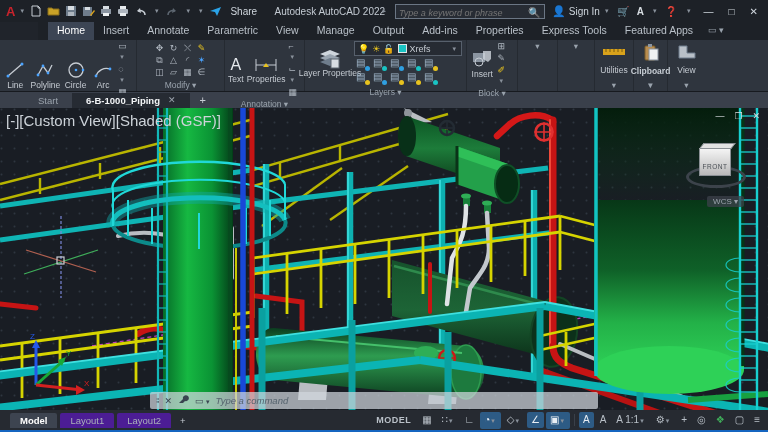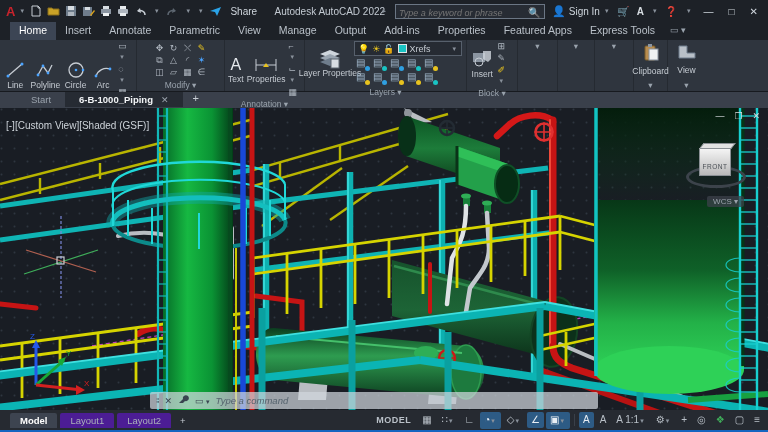--- a/index.html
+++ b/index.html
@@ -23,21 +23,21 @@
     width:150px; height:15px; padding:0 3px; }
   .searchbox input { flex:1; background:transparent; border:none; outline:none; color:#8b95a1;
     font-size:9px; font-style:italic; font-family:"Liberation Sans",sans-serif; width:100px;}
   .mag { color:#d9a21b; font-size:10px; }
   .signin { display:flex; align-items:center; gap:3px; color:#cfd6dd; }
   .person { color:#9aa5b1; font-size:11px; }
   .winbtn { color:#cfd6dd; font-size:10px; padding:0 4px; }
 
   
   .ribbontabs { height:18px; background:#1d2127; display:flex; align-items:stretch;
-    font-size:10.5px; color:#b9c0c8; padding-left:10px; }
+    font-size:10.5px; color:#b9c0c8; padding-left:10px;margin-left:38px; }
   .rtab { padding:2px 9px 0 9px; cursor:default; }
   .rtab.active { background:#3c4554; color:#fff; }
   .rtab-collapse { margin-left:6px; color:#9aa3ad; font-size:9px; padding-top:3px; }
 
   
   .ribbon { height:52px; background:#2f353e; display:flex; border-bottom:1px solid #171a1f; }
   .panel { display:flex; flex-direction:column; border-right:1px solid #252a31; }
   .panel-body { flex:1; display:flex; align-items:center; justify-content:center; gap:3px; padding:1px 3px; }
   .panel-label { height:12px; font-size:8.5px; color:#9aa3ad; text-align:center; line-height:12px; white-space:nowrap; }
   .bigtool { display:flex; flex-direction:column; align-items:center; width:31px; }
@@ -52,29 +52,29 @@
   .bulb { color:#e8c31f; font-size:9px; } .lock { color:#d9a21b; font-size:9px; }
   .minilayers { display:grid; grid-template-columns:repeat(5,17px); grid-auto-rows:14px; justify-items:center; align-items:center; }
   .mlayer { position:relative; width:13px; height:11px; }
   .mlayer::before { content:"▤"; position:absolute; left:0; top:-2px; font-size:10px; color:#9fb6c8; }
   .mlayer::after { content:""; position:absolute; right:-1px; bottom:-1px; width:5px; height:5px; border-radius:50%; }
   .ml-b::after { background:#2f9fe0; } .ml-y::after { background:#e8c31f; } .ml-c::after { background:#19c3c3; }
   .bigicon { display:flex; flex-direction:column; align-items:center; justify-content:center; gap:1px; }
   .bigicon .nm { font-size:8.5px; color:#c6ccd3; }
 
   
-  .filetabs { height:16px; background:#3a404b; display:flex; align-items:flex-start; padding-left:17px; font-size:9.5px; }
+  .filetabs { height:16px; background:#3a404b; display:flex; align-items:center; padding-left:24px; font-size:9.5px; }
   .ftab { padding:2px 14px; color:#9aa2ac; }
   .ftab.active { background:#262b33; color:#f2f4f6; font-weight:bold; display:flex; gap:8px; align-items:center;}
   .ftab .x { color:#9aa2ac; font-weight:normal; font-size:9px;}
   .ftab-add { color:#c6ccd3; font-size:11px; padding:0 10px 1px; }
 
   
   .viewport { position:relative; width:768px; height:302px; background:#191d24; overflow:hidden; }
-  .vp-label { position:absolute; left:6px; top:12px; font-size:10px; color:#cdd3d9; z-index:5; }
+  .vp-label { position:absolute; left:6px; top:4px; font-size:15px; color:#cdd3d9; z-index:5; }
   .vp-ctrl { position:absolute; right:8px; top:3px; z-index:5; color:#d8dce0; font-size:9px; display:flex; gap:10px; }
   .viewcube { position:absolute; right:18px; top:32px; width:66px; height:66px; z-index:5; }
   .vc-ring { position:absolute; left:2px; top:26px; width:60px; height:22px; border:3px solid #3c434b; border-radius:50%; }
   .vc-cube { position:absolute; left:15px; top:8px; width:32px; height:28px;
     background:linear-gradient(#f4f4f4,#b9b9b9); border:1px solid #8a8f94; text-align:center; }
   .vc-top { position:absolute; left:-1px; top:-6px; width:32px; height:6px; background:#e2e2e2;
     border:1px solid #8a8f94; transform:skewX(-38deg); transform-origin:bottom left; }
   .vc-face { font-size:6.5px; color:#4a4f55; line-height:36px; letter-spacing:.5px;}
   .wcs { position:absolute; right:24px; top:88px; z-index:5; background:rgba(60,66,75,.75);
     color:#9aa2ab; font-size:8px; padding:1px 6px; border-radius:2px; }
@@ -201,22 +201,22 @@
   <div class="ribbontabs">
     <span class="rtab active">Home</span>
     <span class="rtab">Insert</span>
     <span class="rtab">Annotate</span>
     <span class="rtab">Parametric</span>
     <span class="rtab">View</span>
     <span class="rtab">Manage</span>
     <span class="rtab">Output</span>
     <span class="rtab">Add-ins</span>
     <span class="rtab">Properties</span>
+    <span class="rtab">Express Tools</span>
     <span class="rtab">Featured Apps</span>
-    <span class="rtab">Express Tools</span>
     <span class="rtab-collapse">▭ ▾</span>
   </div>
 
   <div class="ribbon">
     <div class="panel" style="width:137px;">
       <div class="panel-body">
         <div class="bigtool">
           <span class="ic">
               <svg width="20" height="18">
                 <line x1="3" y1="15" x2="17" y2="3" stroke="#c6ccd3" stroke-width="1.3"></line>
@@ -374,24 +374,33 @@
 
     <div class="panel" style="width:40px;">
       <div class="panel-label">▾</div>
     </div>
 
     <div class="panel" style="width:37px;">
       <div class="panel-label">▾</div>
     </div>
 
     <div class="panel" style="width:39px;">
+      <div class="panel-body">
+        <div class="bigicon">
+          <span><svg width="24" height="16">
+                <rect x="1" y="5" width="22" height="6" fill="#d9a21b"></rect>
+                <path d="M4 5v3M8 5v3M12 5v3M16 5v3M20 5v3" stroke="#7a5c10"></path>
+              </svg></span>
+          <span class="nm">Utilities</span>
+        </div>
+      </div>
       <div class="panel-label">▾</div>
     </div>
 
-    <div class="panel" style="width:34px;">
+    <div class="panel" style="width:34px;font-weight:bold;">
       <div class="panel-body">
         <div class="bigicon">
           <span><svg width="16" height="17">
                 <rect x="2" y="2" width="10" height="14" rx="1" fill="#b98d4f" stroke="#7a5c2a"></rect>
                 <rect x="5" y="0" width="4" height="3" fill="#8b95a1"></rect>
                 <rect x="6" y="5" width="9" height="11" fill="#eef1f3" stroke="#8b95a1"></rect>
               </svg></span>
           <span class="nm">Clipboard</span>
         </div>
       </div>

